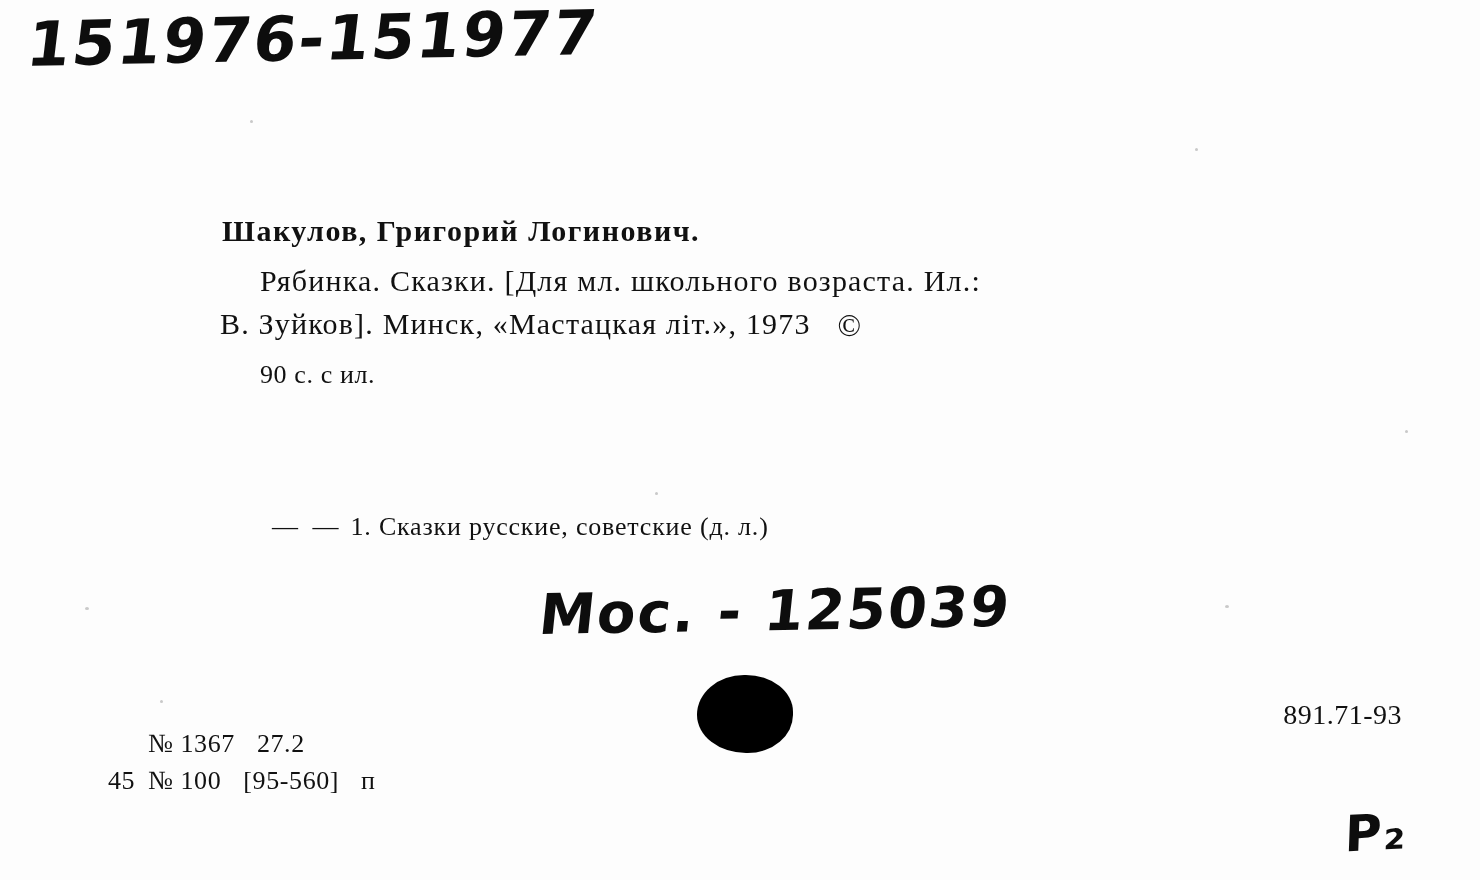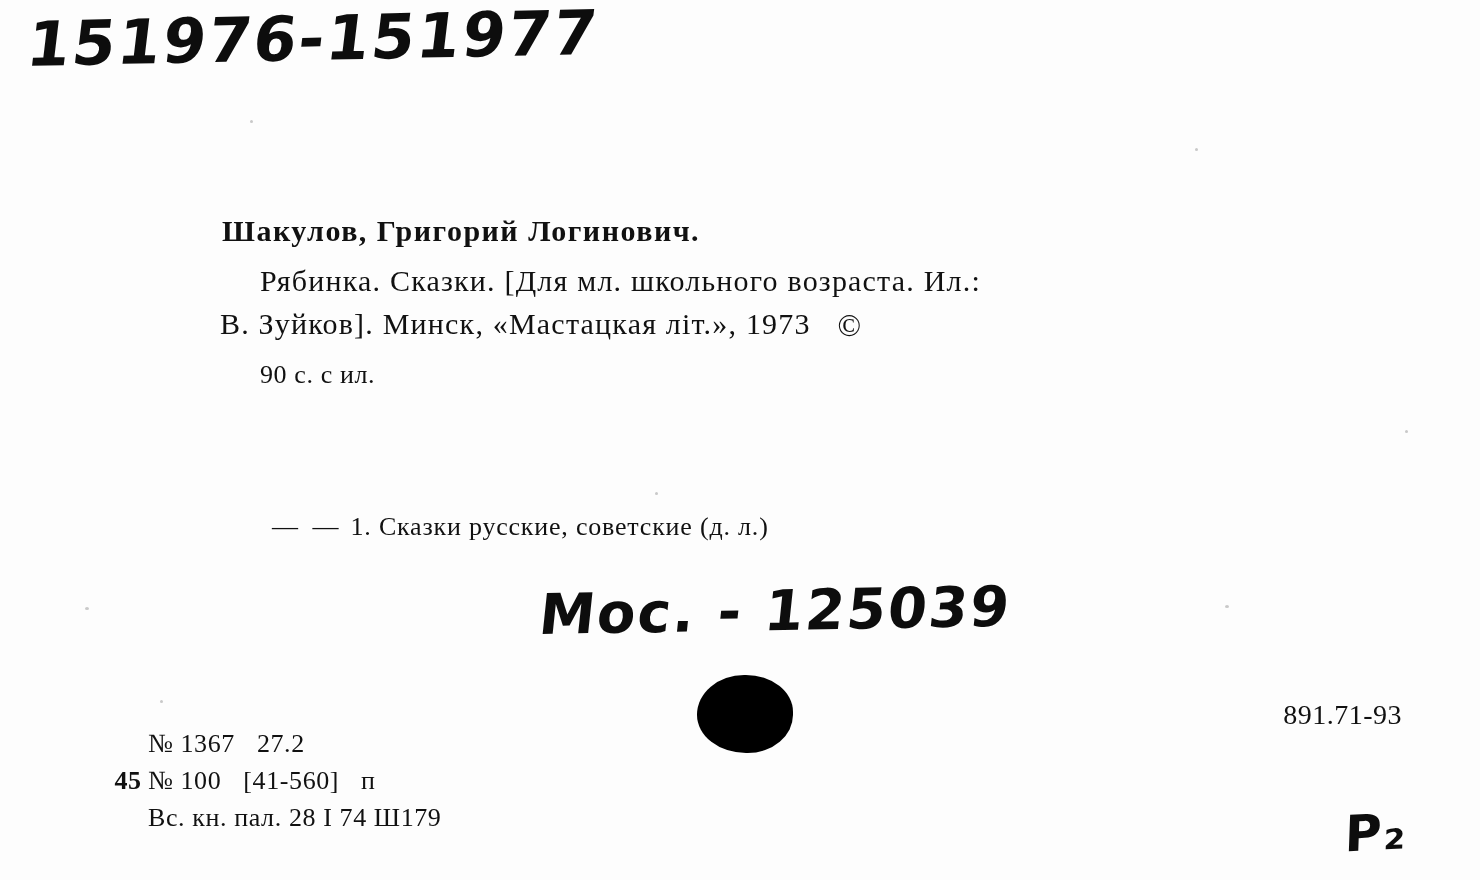--- a/index.html
+++ b/index.html
@@ -127,22 +127,22 @@
     font-size: 26px;
     letter-spacing: 0.6px;
     line-height: 1.42;
   }
   #register .row {
     white-space: nowrap;
   }
   #register .leading-num {
     display: inline-block;
     width: 40px;
-    font-weight: 700;
-    text-align: center;
+    font-weight: 400;
+    text-align: left;
   }
   #register .gap {
     display: inline-block;
     width: 22px;
   }
 
   
   #corner-mark {
     position: absolute;
     right: 72px;
@@ -195,22 +195,19 @@
 
   <div id="blot"></div>
 
   <div id="udc">891.71-93</div>
 
   <div id="register">
     <div class="row">
       <span class="leading-num"></span><span>№ 1367</span><span class="gap"></span><span>27.2</span>
     </div>
     <div class="row">
-      <span class="leading-num">45</span><span>№ 100</span><span class="gap"></span><span>[41-560]</span><span class="gap"></span><span>п</span>
-    </div>
-    <div class="row">
-      <span class="leading-num"></span><span>Вс. кн. пал. 28 I 74 Ш179</span>
+      <span class="leading-num">45</span><span>№ 100</span><span class="gap"></span><span>[95-560]</span><span class="gap"></span><span>п</span>
     </div>
   </div>
 
   <div id="corner-mark" class="hand">P₂</div>
 
 </div>
 
 </body></html>

